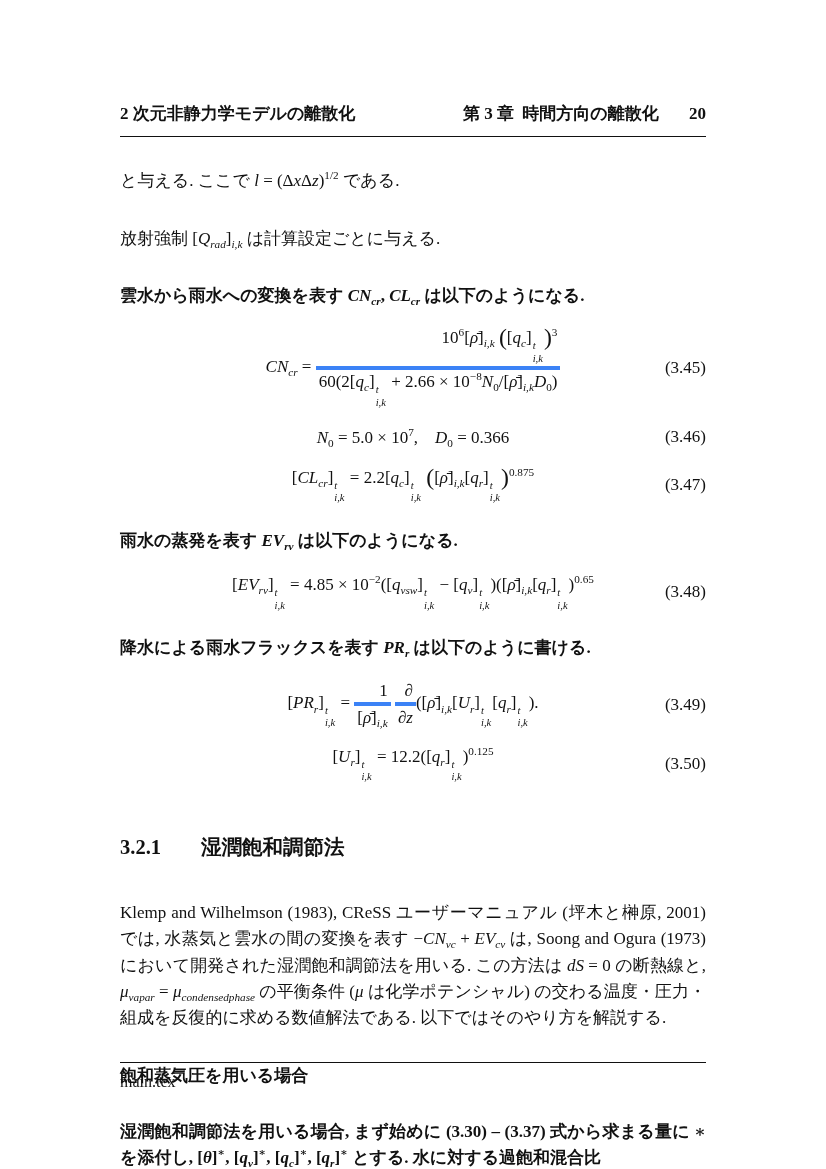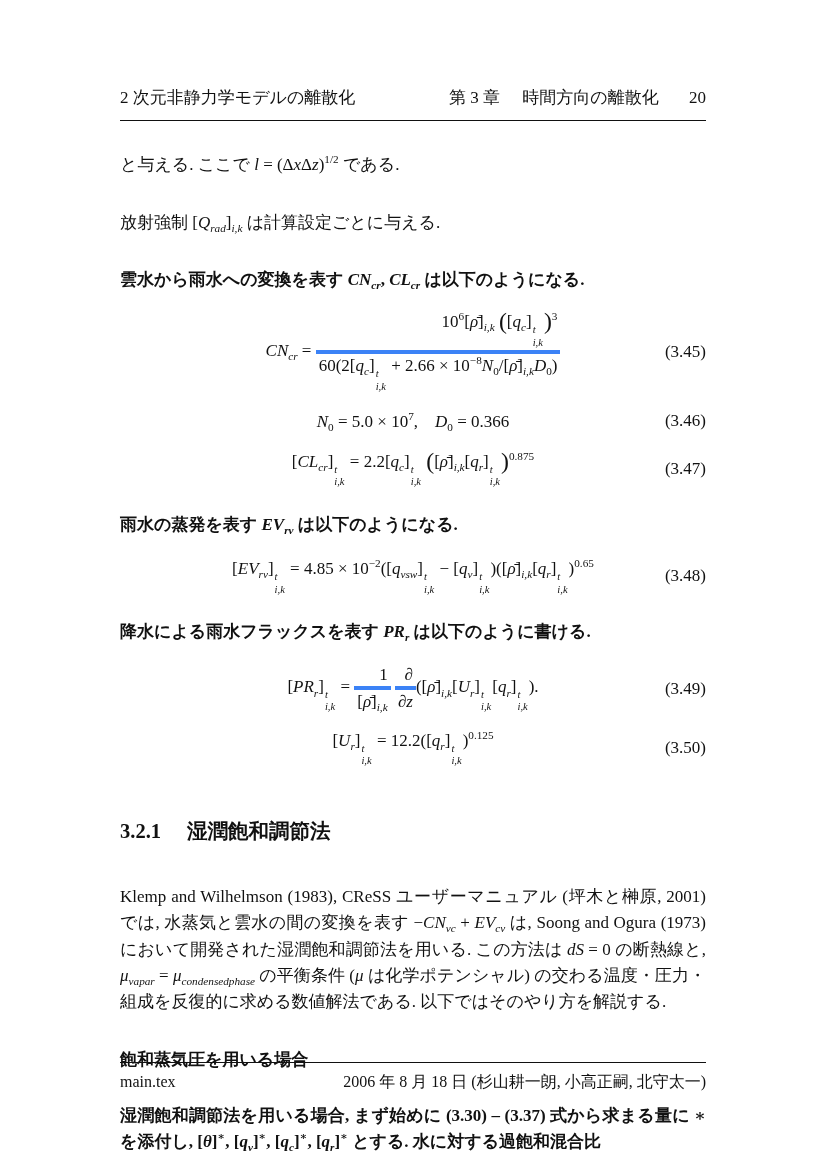--- a/index.html
+++ b/index.html
@@ -11,25 +11,25 @@
     font-family:"Liberation Serif","DejaVu Serif",serif;
     font-size:17px;
     line-height:1.55;
     box-sizing:border-box;
     padding:85px 120px 0 120px;
     overflow:hidden;
   }
   
   .hdr{
     display:flex;justify-content:space-between;align-items:baseline;
-    border-bottom:1.5px solid #111;padding-bottom:9px;margin-bottom:30px;
+    border-bottom:1.5px solid #111;padding-bottom:9px;margin-bottom:30px;font-weight:bold;
   }
   .hdr-right span{display:inline-block;}
-  .hdr-chapter-title{margin-left:18px;}
-  .hdr-page{margin-left:26px;}
+  .hdr-chapter-title{margin-left:4px;}
+  .hdr-page{margin-left:26px;margin-top:16px;}
   
   p.para{margin:31px 0;text-align:justify;}
   p.tight{margin:23px 0 18px 0;font-weight:bold;}
   
   .eq{
     position:relative;text-align:center;margin:14px 0;
     min-height:24px;
   }
   .eq-body{display:inline-block;vertical-align:middle;}
   .eq-num{
@@ -46,21 +46,21 @@
   }
   .ss span{display:block;}
   .fr{display:inline-block;vertical-align:middle;text-align:right;line-height:1.25;}
   .fr .nu{display:block;padding:0 3px 1px 3px;}
   .fr .de{display:block;border-top:4px solid #3b82f6;padding:1px 3px 0 3px;}
   .bp{font-size:1.4em;line-height:0;vertical-align:-0.1em;}
   
   .sec-heading{
     margin:48px 0 36px 0;font-weight:bold;font-size:20.5px;
   }
-  .sec-num{font-family:"Liberation Serif",serif;margin-right:26px;text-align:center;}
+  .sec-num{font-family:"Liberation Serif",serif;margin-right:40px;text-align:center;}
   .sec-title{font-family:Liberation Serif, serif;}
   .subsec-heading{
     margin:24px 0 30px 0;font-weight:bold;font-size:17px;
     font-family:Liberation Serif, serif;
   }
   
   .ftr{
     position:absolute;left:120px;right:120px;bottom:74px;
     border-top:1.5px solid #111;padding-top:7px;
     display:flex;justify-content:space-between;align-items:baseline;
@@ -177,16 +177,15 @@
 
     <div class="eq">
       <span class="eq-body">Δ = {0, []<sup>∗</sup> − ([]<sup>∗</sup>)}</span>
       <span class="eq-num">(3.51)</span>
     </div>
 
   </main>
 
   <footer class="ftr">
     <span>main.tex</span>
-    <span>2006 年 8 月 18 日 (杉山耕一朗, 小高正嗣, 北守太一)</span>
   </footer>
 
 </div>
 
 </body></html>

